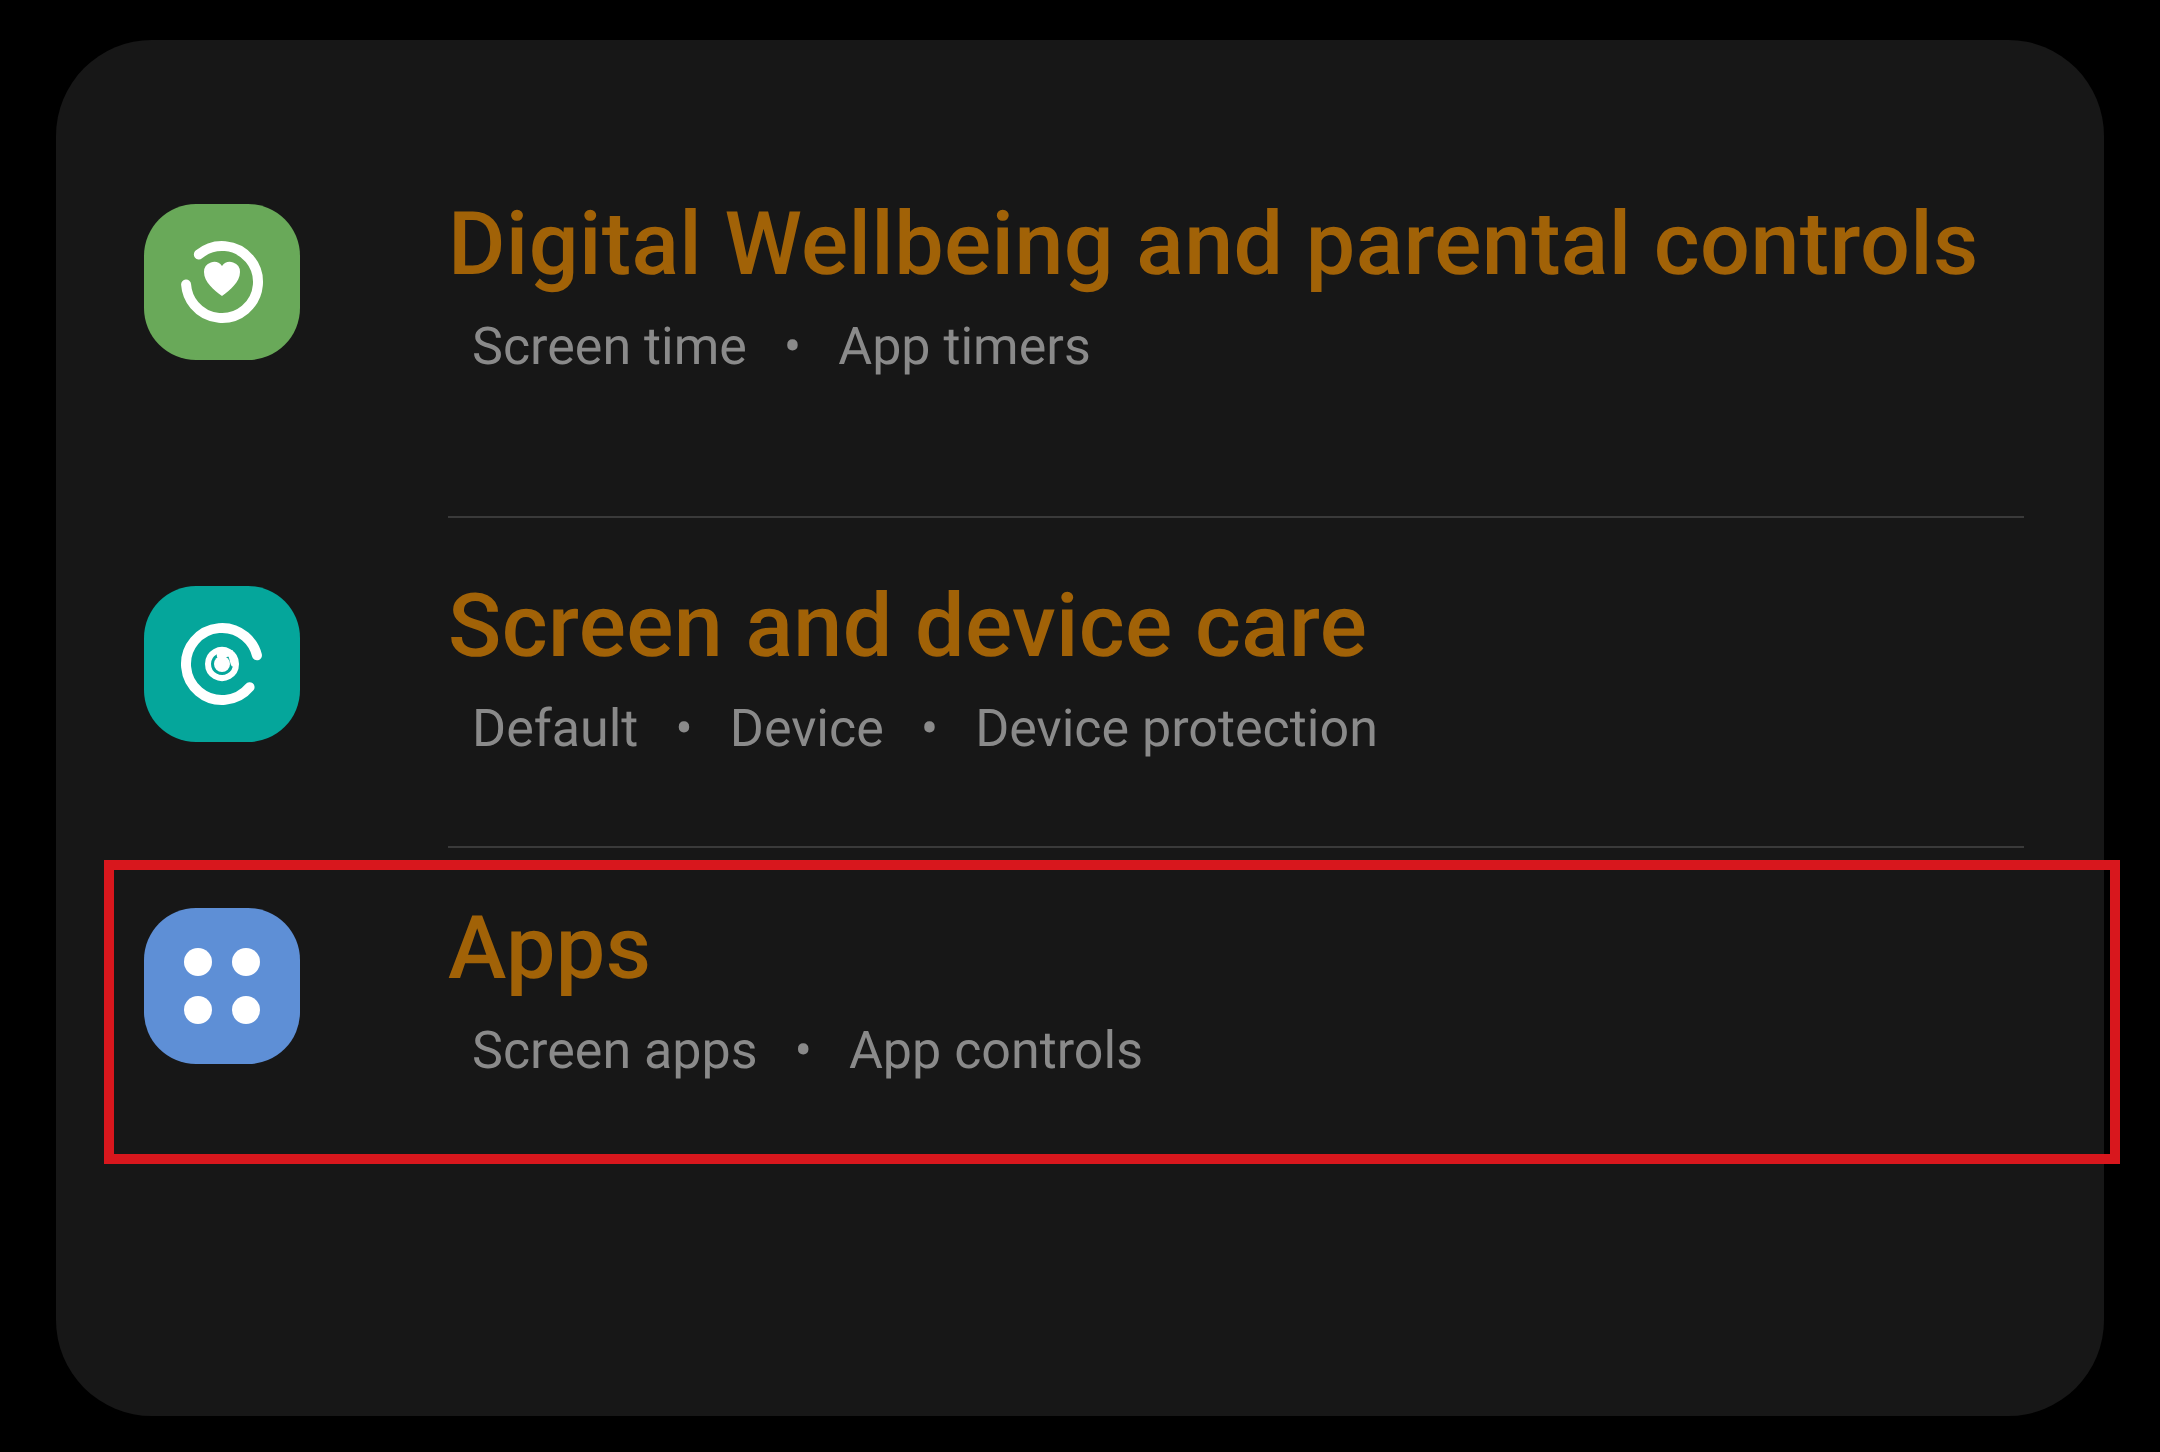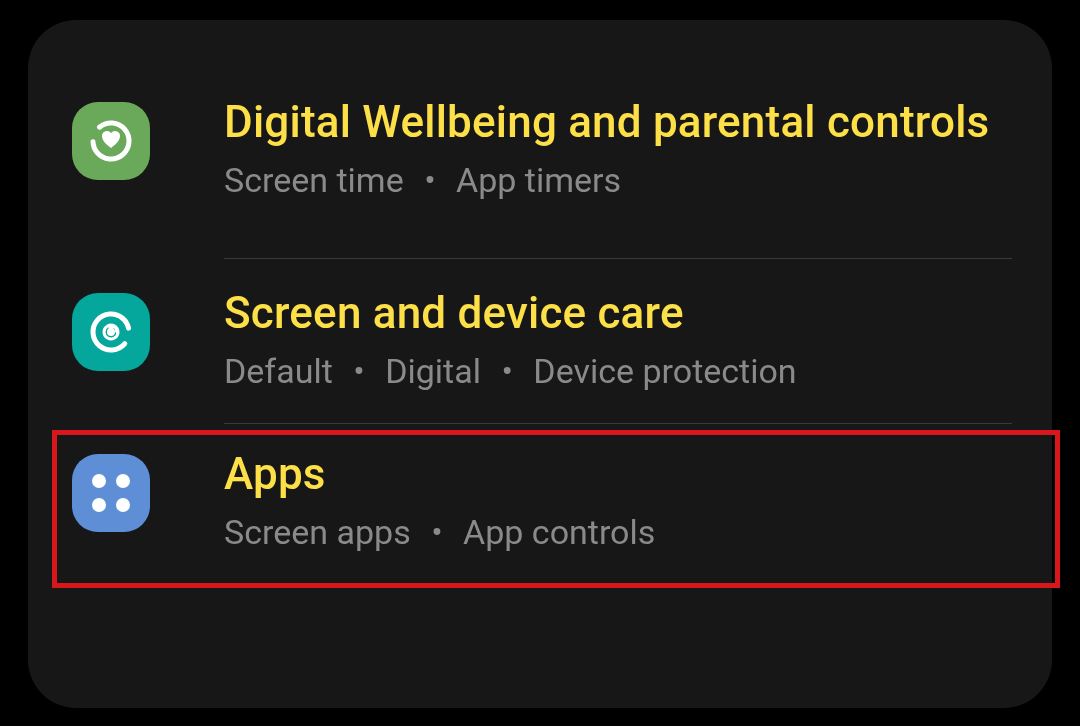--- a/index.html
+++ b/index.html
@@ -49,31 +49,32 @@
   .ic-teal  { background: #05a69b; }
   .ic-blue  { background: #5e8fd6; }
   .texts {
     flex: 1 1 auto;
     padding-left: 60px;
     display: flex;
     flex-direction: column;
     justify-content: center;
   }
   .title {
-    color: #fde047;
+    color: #a16207;
     font-size: 44px;
     font-weight: 500;
     line-height: 1.22;
     letter-spacing: 0.2px;
   }
   .subtitle {
     color: #8a8a8a;
-    font-size: 34px;
+    font-size: 26px;
     line-height: 1.3;
     margin-top: 8px;
+    margin-left: 12px;
   }
   .dot {
     display: inline-block;
     padding: 0 12px;
     color: #8a8a8a;
   }
   .divider {
     height: 1px;
     background: #3a3a3a;
     margin-left: 196px;
@@ -135,21 +136,21 @@
             <circle r="4" fill="#fff"></circle>
           </g>
         </svg>
       </div>
     </div>
     <div class="texts">
       <div class="title">Screen and device care</div>
       <div class="subtitle">
         <span>Default</span>
         <span class="dot">•</span>
-        <span>Digital</span>
+        <span>Device</span>
         <span class="dot">•</span>
         <span>Device protection</span>
       </div>
     </div>
   </div>
 
   <div class="divider"></div>
 
   <div class="row row-low">
     <div class="highlight-box"></div>

